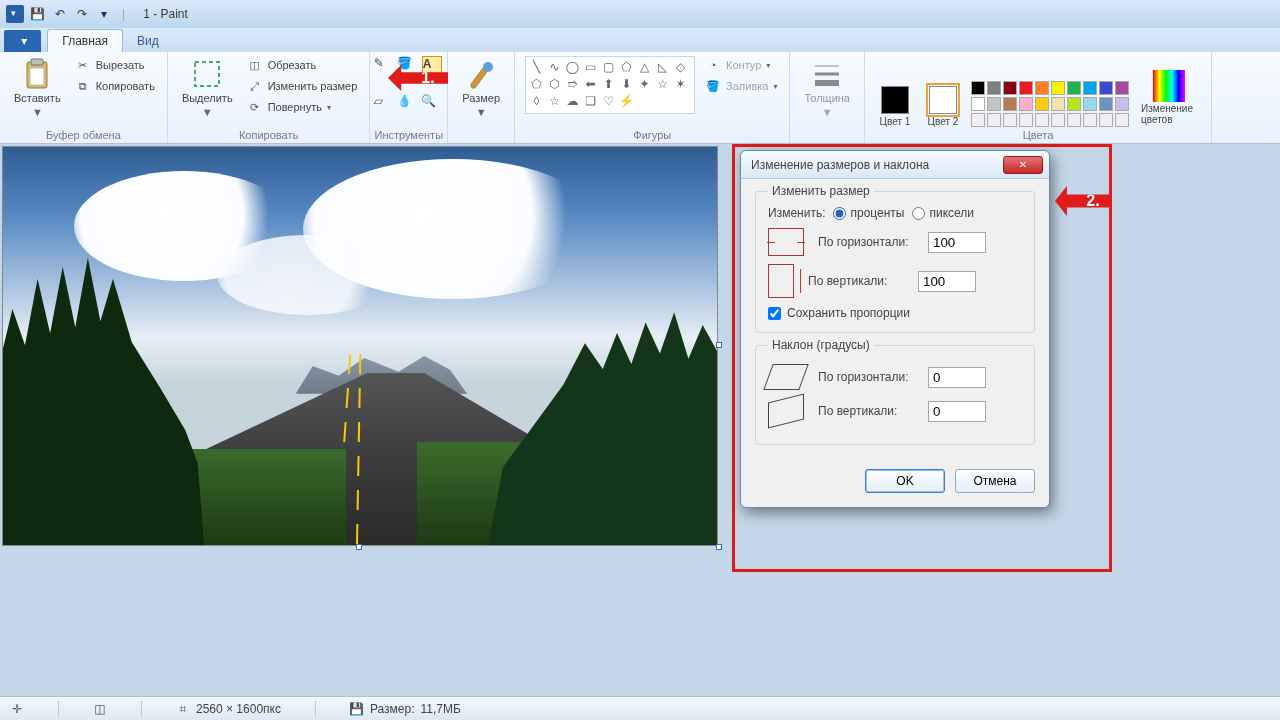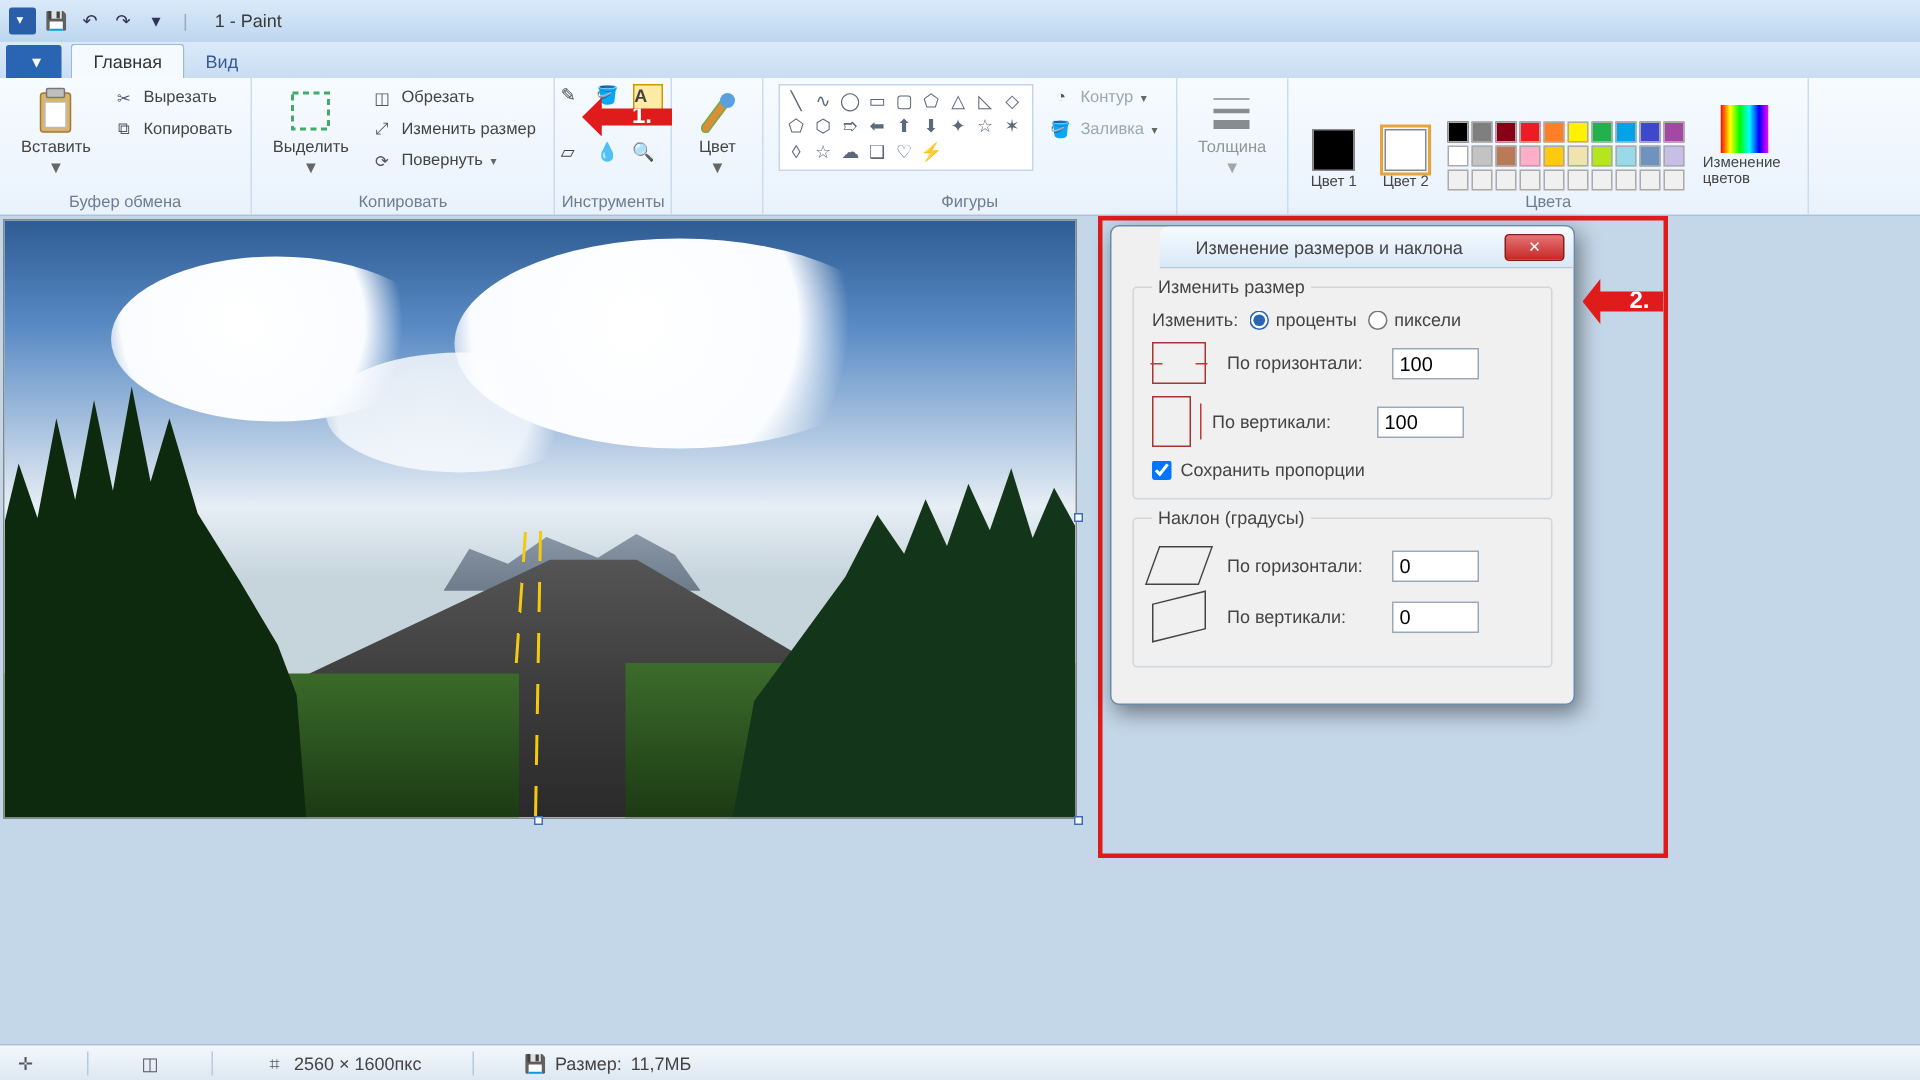--- a/index.html
+++ b/index.html
@@ -56,21 +56,21 @@
   .grass-l  { position:absolute; right:52%; bottom:0; left:0; height:24%; background:linear-gradient(#3a6a2a,#1c3a14);}
   .grass-r  { position:absolute; left:58%; bottom:0; right:0; height:26%; background:linear-gradient(#3c6c2c,#1c3a14);}
   .road     { position:absolute; left:0; bottom:0; width:100%; height:48%; background:linear-gradient(#5a5a5a 0%, #3a3a3a 60%, #2a2a2a 100%); clip-path:polygon(0 100%, 100% 100%, 59% 10%, 51% 10%);}
   .lane     { position:absolute; bottom:0; left:50%; width:2px; height:48%; background:repeating-linear-gradient(#f4c90e 0 20px, transparent 20px 34px); transform-origin:bottom center; }
   .lane.a{ transform:translateX(-24px) rotate(4deg);} .lane.b{ transform:translateX(-4px) rotate(1deg);}
   .handle   { position:absolute; width:6px;height:6px;background:#fff;border:1px solid #3a6db5;}
   
   
   .annot    { position:absolute; top:0px; left:732px; width:380px; height:428px; border:3px solid #e01b1b; }
   .dialog   { position:absolute; top:6px; left:740px; width:310px; background:#f0f0f0; border:1px solid #6a8bb0; border-radius:6px; box-shadow:3px 5px 14px rgba(0,0,0,.45); font-size:12px; }
-  .dlg-titlebar{ height:28px; background:linear-gradient(#f6fbff,#d9e8f6); border-radius:6px 6px 0 0; display:flex; align-items:center; justify-content:space-between; padding:0 6px 0 24px; border-bottom:1px solid #b7cadd;margin-left:32px;}
+  .dlg-titlebar{ height:28px; background:linear-gradient(#f6fbff,#d9e8f6); border-radius:6px 6px 0 0; display:flex; align-items:center; justify-content:space-between; padding:0 6px 0 10px; border-bottom:1px solid #b7cadd;}
   .dlg-close{ width:40px;height:18px;background:linear-gradient(#e57373,#c62828);border:1px solid #8a1c1c;border-radius:3px;color:#fff;font-size:10px;display:flex;align-items:center;justify-content:center;}
   .dlg-body { padding:12px 14px; }
   .fieldset { border:1px solid #cfd6dc; border-radius:3px; padding:10px 12px 12px 12px; margin-bottom:12px;}
   .fieldset-title{ position:relative; top:-18px; background:#f0f0f0; display:inline-block; padding:0 4px; font-size:12px;}
   .radio-row{ display:flex; align-items:flex-start; gap:8px; margin:-10px 0 8px 0;}
   .radio    { display:flex; align-items:center; gap:4px; }
   .radio input{accent-color:#2a65b4;}
   .dim-row  { display:flex; align-items:center; gap:14px; margin:8px 0; }
   .dim-ico  { width:36px; height:28px; border:1px solid #a33; position:relative;}
   .dim-ico.h::before,.dim-ico.h::after{content:"";position:absolute;top:50%;width:8px;border-top:1px solid #c33;}
@@ -186,21 +186,21 @@
     </div>
     <div class="group-label">Инструменты</div>
   </div>
 
   <div class="group">
     <div class="big-btn">
       <svg class="ico" viewBox="0 0 32 32">
           <path d="M6 26 L18 10 L22 14 L10 30 Q5 31 6 26" fill="#d98f3a" stroke="#7a4"></path>
           <circle cx="23" cy="9" r="5" fill="#5aa0e0"></circle>
         </svg>
-      <span>Цвет</span>
+      <span>Размер</span>
       <span class="drop-arrow">▼</span>
     </div>
     <div class="group-label">&nbsp;</div>
   </div>
 
   <div class="group">
     <div class="group-body">
       <div class="shapes-gal">
         <span>╲</span>
           <span>∿</span>
@@ -390,20 +390,24 @@
           <span class="dim-lbl">По горизонтали:</span>
           <input class="dim-in" value="0" style="">
         </div>
         <div class="dim-row">
           <span class="skew-ico v"></span>
           <span class="dim-lbl">По вертикали:</span>
           <input class="dim-in" value="0" style="">
         </div>
       </div>
     </div>
+    <div class="dlg-btns">
+      <button class="dlg-btn primary">OK</button>
+      <button class="dlg-btn">Отмена</button>
+    </div>
   </div>
 </div>
 
 <div class="arrow arrow1">
     <span>1.</span>
   </div>
 <div class="arrow arrow2">
     <span>2.</span>
   </div>
 

